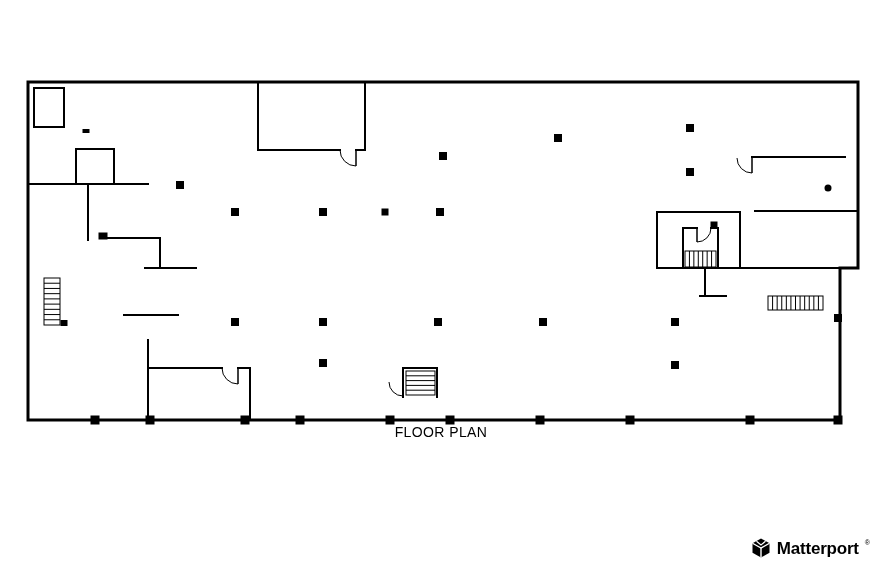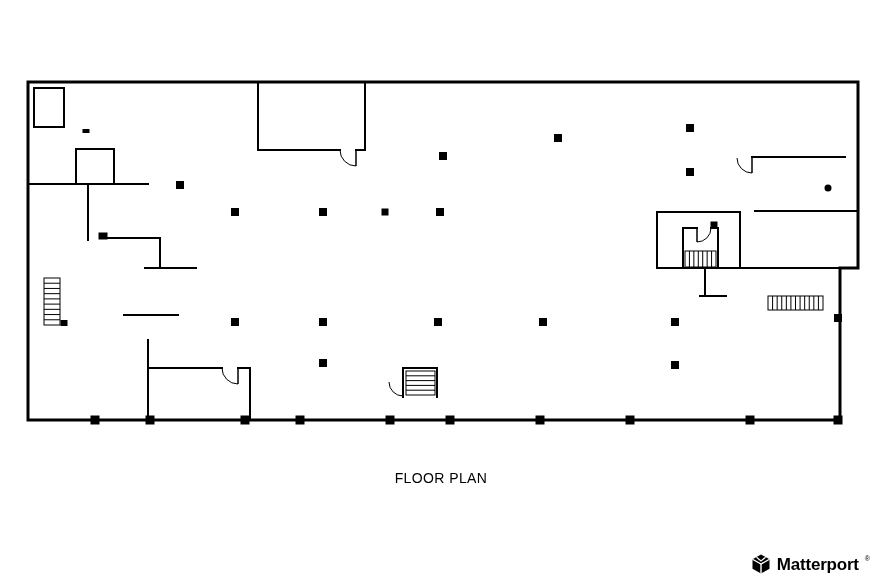--- a/index.html
+++ b/index.html
@@ -22,26 +22,25 @@
   }
   .plan-title {
     position: absolute;
     top: 424px;
     left: 0;
     width: 882px;
     text-align: center;
     font-size: 14px;
     letter-spacing: 0.4px;
     color: #000000;
-    margin-top: 46px;
   }
   .brand {
     position: absolute;
     right: 12px;
-    bottom: 14px;
+    bottom: 30px;
     display: flex;
     align-items: center;
     gap: 6px;
   }
   .brand-text {
     font-size: 17px;
     font-weight: 700;
     letter-spacing: -0.2px;
     color: #000000;
     line-height: 1;

